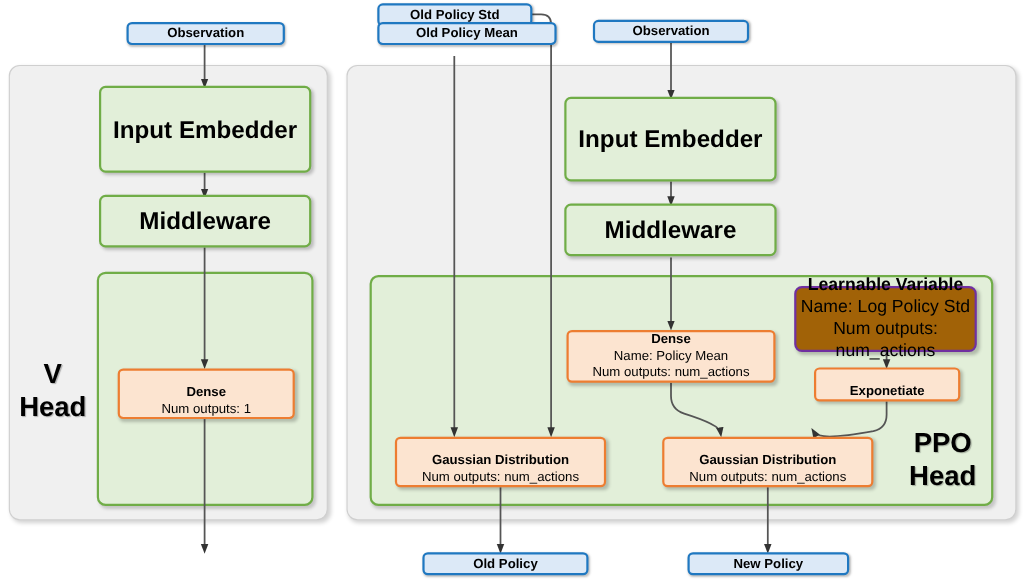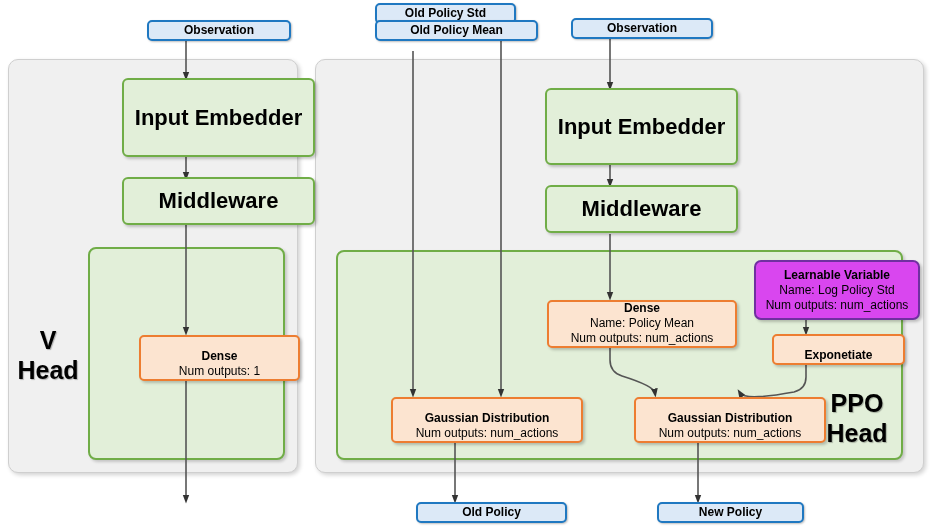--- a/index.html
+++ b/index.html
@@ -21,21 +21,20 @@
   .node {
     position: absolute;
     box-sizing: border-box;
     display: flex;
     flex-direction: column;
     align-items: center;
     justify-content: center;
     text-align: center;
     line-height: 1.25;
     color: #000000;
-    margin-left: 32px;
   }
   
   .io-box {
     background: #dce9f7;
     border: 2px solid #1f78c1;
     border-radius: 5px;
     font-size: 12px;
     font-weight: bold;
     box-shadow: 1px 1px 2px rgba(0,0,0,0.25);
   }
@@ -55,24 +54,24 @@
     border-radius: 5px;
     font-size: 12px;
     box-shadow: 2px 2px 3px rgba(0,0,0,0.22);
     justify-content: flex-end;
   }
   .orange-box .title {
     font-weight: bold;
   }
   
   .purple-box {
-    background: #d946ef;
+    background: #a16207;
     border: 2px solid #7030a0;
     border-radius: 7px;
-    font-size: 12px;
+    font-size: 16px;
     box-shadow: 2px 2px 3px rgba(0,0,0,0.22);
   }
   .purple-box .title {
     font-weight: bold;
   }
   
   .head-container {
     position: absolute;
     box-sizing: border-box;
     background: #f0f0f0;

